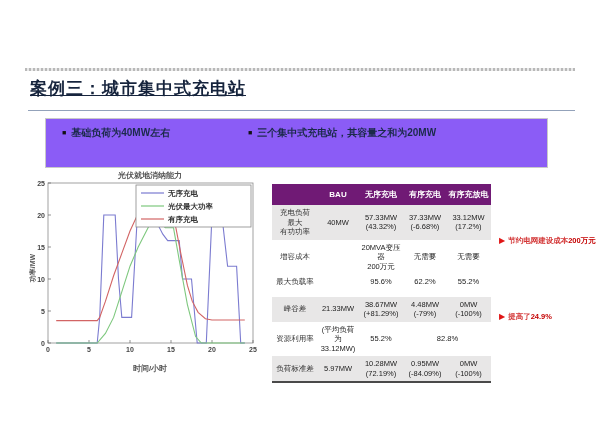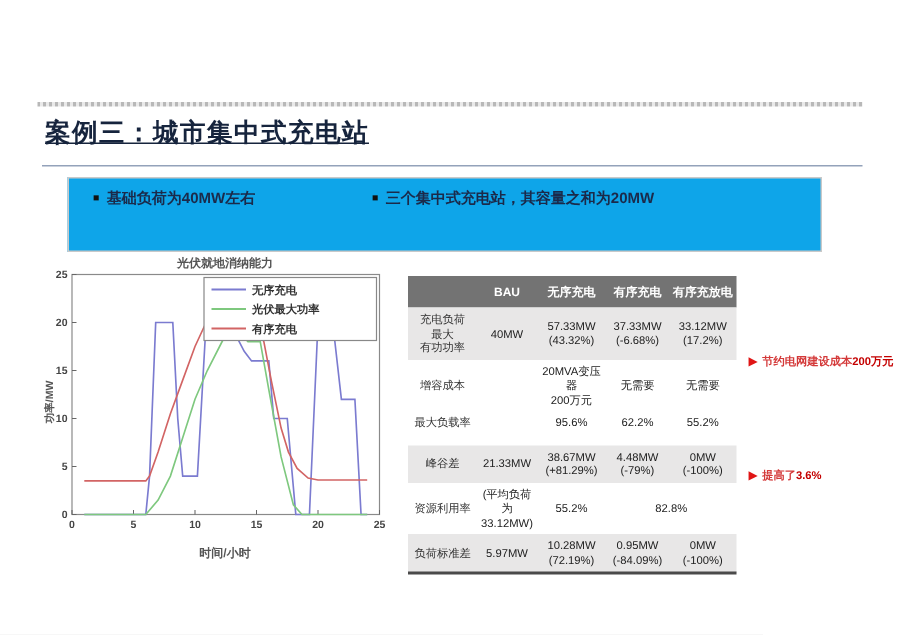--- a/index.html
+++ b/index.html
@@ -11,34 +11,34 @@
     position:absolute;left:25px;right:25px;top:68px;height:3px;
     background:repeating-linear-gradient(90deg,#b8b8b8 0,#b8b8b8 2px,#e9e9e9 2px,#e9e9e9 4px);
   }
   .page-title{
     position:absolute;left:30px;top:77px;font-size:17px;font-weight:bold;
     color:#16243d;letter-spacing:1px;text-decoration:underline;
   }
   .title-rule{position:absolute;left:28px;right:25px;top:110px;height:1px;background:#93a2ba;}
   .bullet-box{
     position:absolute;left:45px;top:118px;width:503px;height:50px;
-    border:1px solid #c9c9c9;background:#0ea5e9;box-sizing:border-box;padding:7px 0 0 16px;text-align:right;
+    border:1px solid #c9c9c9;background:#8b5cf6;box-sizing:border-box;padding:7px 0 0 16px;text-align:right;
   }
   .bullet-col-left{position:absolute;left:16px;top:8px;width:170px;}
   .bullet-col-right{position:absolute;left:202px;top:8px;width:300px;}
   .bullet{display:flex;align-items:flex-start;margin-bottom:6px;color:#1b2a4a;font-size:10px;font-weight:600;line-height:12px;}
   .bullet .sq{font-size:7px;margin-right:5px;color:#111;line-height:12px;}
   .chart-wrap{position:absolute;left:28px;top:168px;width:238px;height:212px;font-weight:bold;}
   svg text{font-family:"Liberation Sans","DejaVu Sans",sans-serif;}
   .data-table{
     position:absolute;left:272px;top:184px;width:219px;border-collapse:collapse;
     font-size:7.5px;color:#222;table-layout:fixed;
   }
   .data-table th{
-    background:#737373;color:#ffffff;font-weight:bold;font-size:8px;
+    background:#701a75;color:#ffffff;font-weight:bold;font-size:8px;
     padding:5px 1px;text-align:center;
   }
   .data-table td{
     text-align:center;vertical-align:middle;padding:3px 1px;line-height:9.5px;
     white-space:pre-line;
   }
   .data-table tr.shaded td{background:#e8e7e7;}
   .data-table tr.spacer td{background:#fff;height:7px;padding:0;}
   .data-table .row-label{color:#333;}
   .data-table tr.last-row td{border-bottom:2px solid #4a4a4a;}
@@ -197,16 +197,16 @@
           <td>0MW
 (-100%)</td>
         </tr>
       </tbody>
   </table>
 
   <div class="annotation" style="left:499px;top:236px;">
     <span class="tri">▶</span><span>节约电网建设成本</span><span class="val">200万元</span>
   </div>
   <div class="annotation" style="left:499px;top:312px;">
-    <span class="tri">▶</span><span>提高了</span><span class="val">3.6%</span>
+    <span class="tri">▶</span><span>提高了</span><span class="val">24.9%</span>
   </div>
 
 </div>
 
 </body></html>

